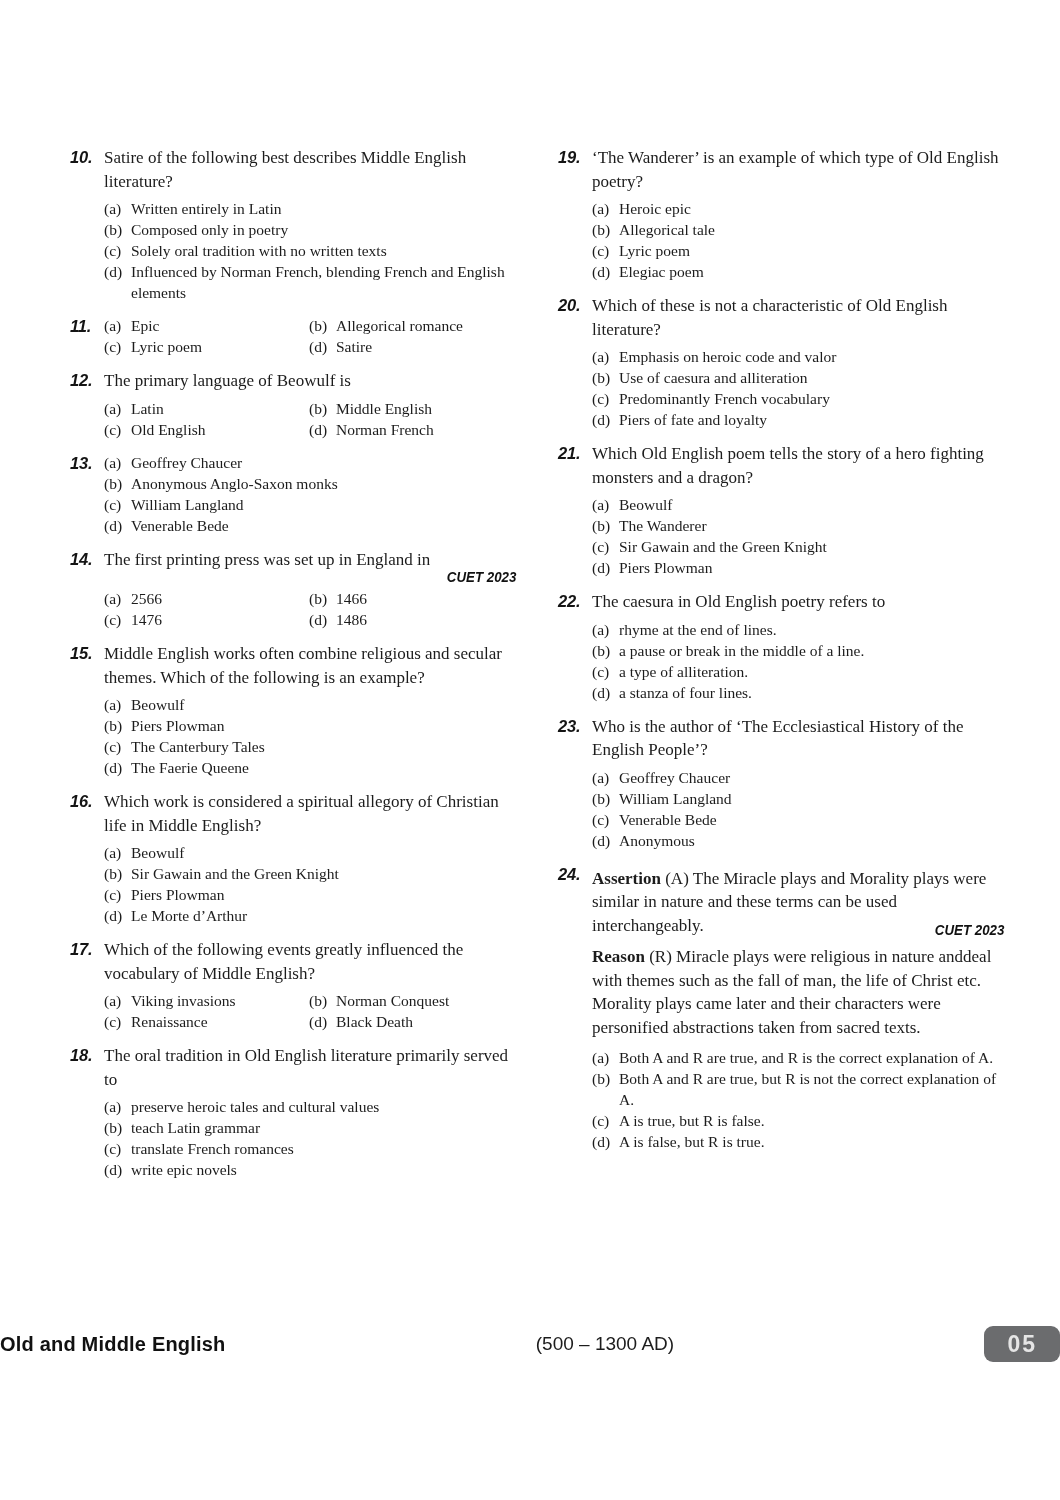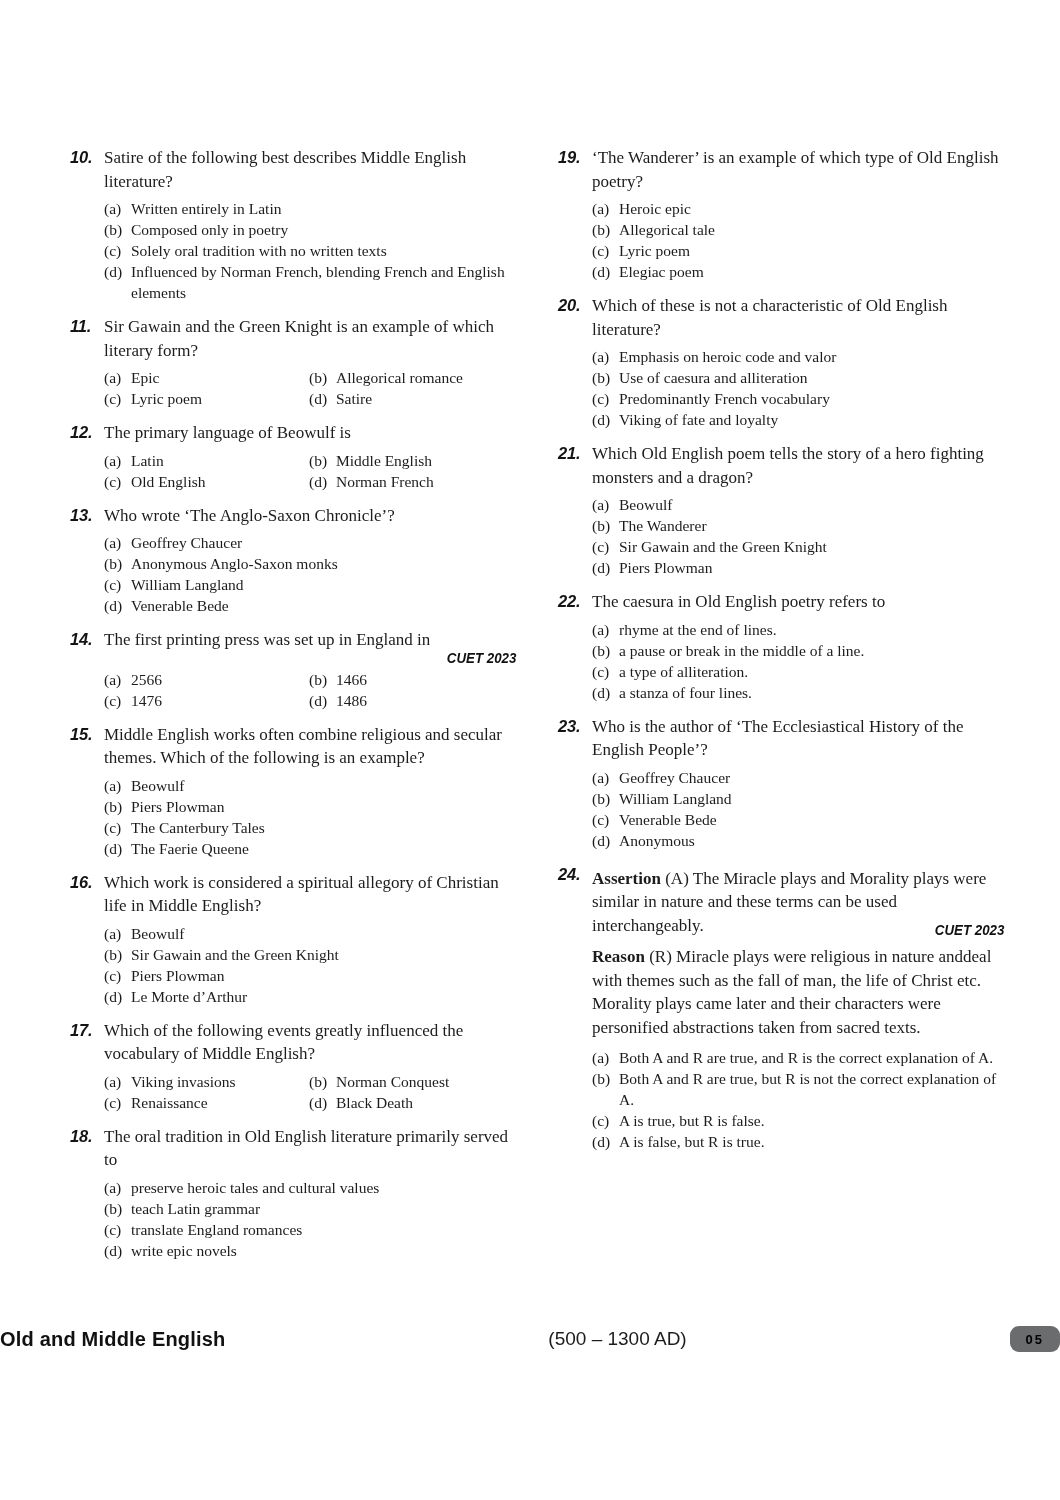--- a/index.html
+++ b/index.html
@@ -39,23 +39,23 @@
   .para .cuet { float:right; margin-top:5px; }
 
   .footer {
     position:absolute; left:0; width:100%; top:1326px;
     display:flex; justify-content:space-between; align-items:center; gap:9px;
     font-family:"Liberation Sans",sans-serif;
   }
   .fbold { font-weight:700; font-size:20px; color:#111; letter-spacing:0.2px; }
   .frest { font-size:19px; color:#1c1c1c; }
   .badge {
-    background:#6b6c6e; color:#000000;
-    font-weight:700; font-size:13px; line-height:1;
-    padding:7px 16px 6px; border-radius:9px; letter-spacing:2px;
+    background:#6b6c6e; color:#e5e5e5;
+    font-weight:700; font-size:23px; line-height:1;
+    padding:7px 23px 6px; border-radius:9px; letter-spacing:2px;
   }
 </style>
 </head>
 <body>
 
 <div class="content">
 
   <div class="col">
 
     <div class="q">
@@ -79,21 +79,20 @@
               <span class="ol">(d)</span>
               <span class="ot">Influenced by Norman French, blending French and English elements</span>
             </div>
         </div>
       </div>
     </div>
 
     <div class="q">
       <span class="qnum">11.</span>
       <div class="qbody">
-        <div class="stem">Sir Gawain and the Green Knight is an example of which literary form?</div>
         <div class="opts grid">
           <div class="opt">
               <span class="ol">(a)</span>
               <span class="ot">Epic</span>
             </div>
           <div class="opt">
               <span class="ol">(b)</span>
               <span class="ot">Allegorical romance</span>
             </div>
           <div class="opt">
@@ -129,21 +128,20 @@
               <span class="ol">(d)</span>
               <span class="ot">Norman French</span>
             </div>
         </div>
       </div>
     </div>
 
     <div class="q">
       <span class="qnum">13.</span>
       <div class="qbody">
-        <div class="stem">Who wrote ‘The Anglo-Saxon Chronicle’?</div>
         <div class="opts">
           <div class="opt">
               <span class="ol">(a)</span>
               <span class="ot">Geoffrey Chaucer</span>
             </div>
           <div class="opt">
               <span class="ol">(b)</span>
               <span class="ot">Anonymous Anglo-Saxon monks</span>
             </div>
           <div class="opt">
@@ -267,21 +265,21 @@
           <div class="opt">
               <span class="ol">(a)</span>
               <span class="ot">preserve heroic tales and cultural values</span>
             </div>
           <div class="opt">
               <span class="ol">(b)</span>
               <span class="ot">teach Latin grammar</span>
             </div>
           <div class="opt">
               <span class="ol">(c)</span>
-              <span class="ot">translate England romances</span>
+              <span class="ot">translate French romances</span>
             </div>
           <div class="opt">
               <span class="ol">(d)</span>
               <span class="ot">write epic novels</span>
             </div>
         </div>
       </div>
     </div>
 
   </div>
@@ -325,21 +323,21 @@
           <div class="opt">
               <span class="ol">(b)</span>
               <span class="ot">Use of caesura and alliteration</span>
             </div>
           <div class="opt">
               <span class="ol">(c)</span>
               <span class="ot">Predominantly French vocabulary</span>
             </div>
           <div class="opt">
               <span class="ol">(d)</span>
-              <span class="ot">Viking of fate and loyalty</span>
+              <span class="ot">Piers of fate and loyalty</span>
             </div>
         </div>
       </div>
     </div>
 
     <div class="q">
       <span class="qnum">21.</span>
       <div class="qbody">
         <div class="stem">Which Old English poem tells the story of a hero fighting monsters and a dragon?</div>
         <div class="opts">

